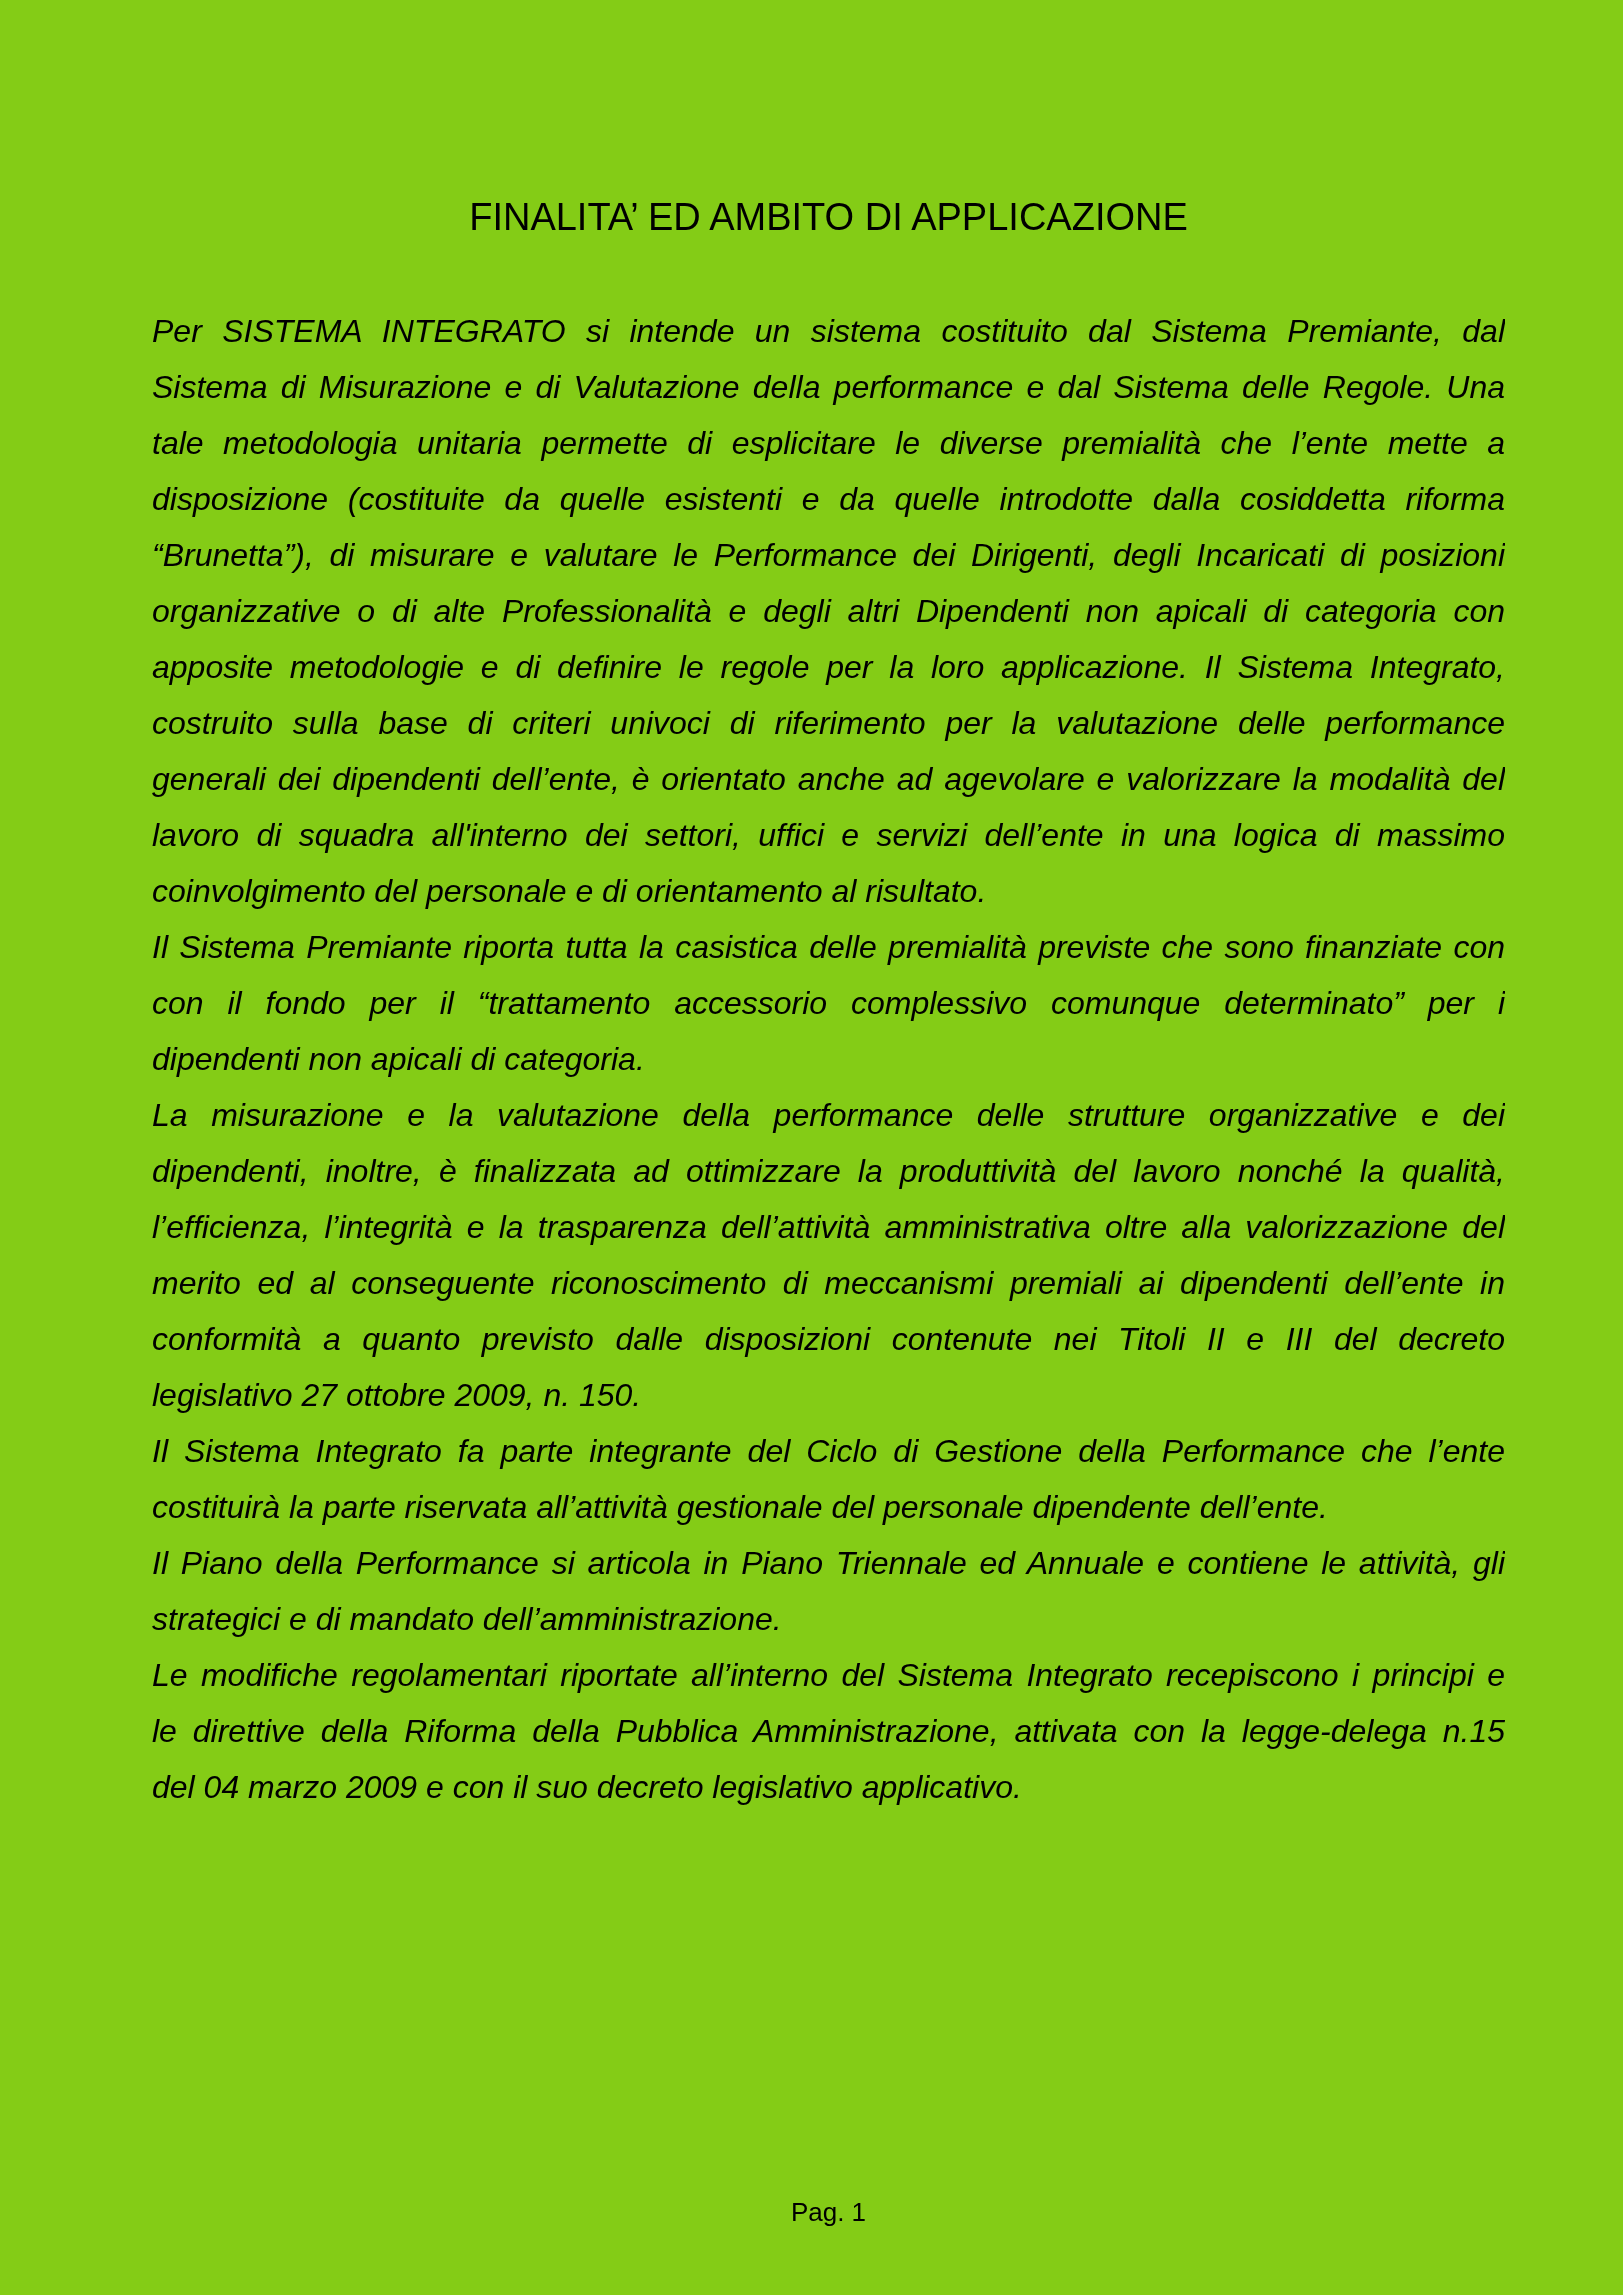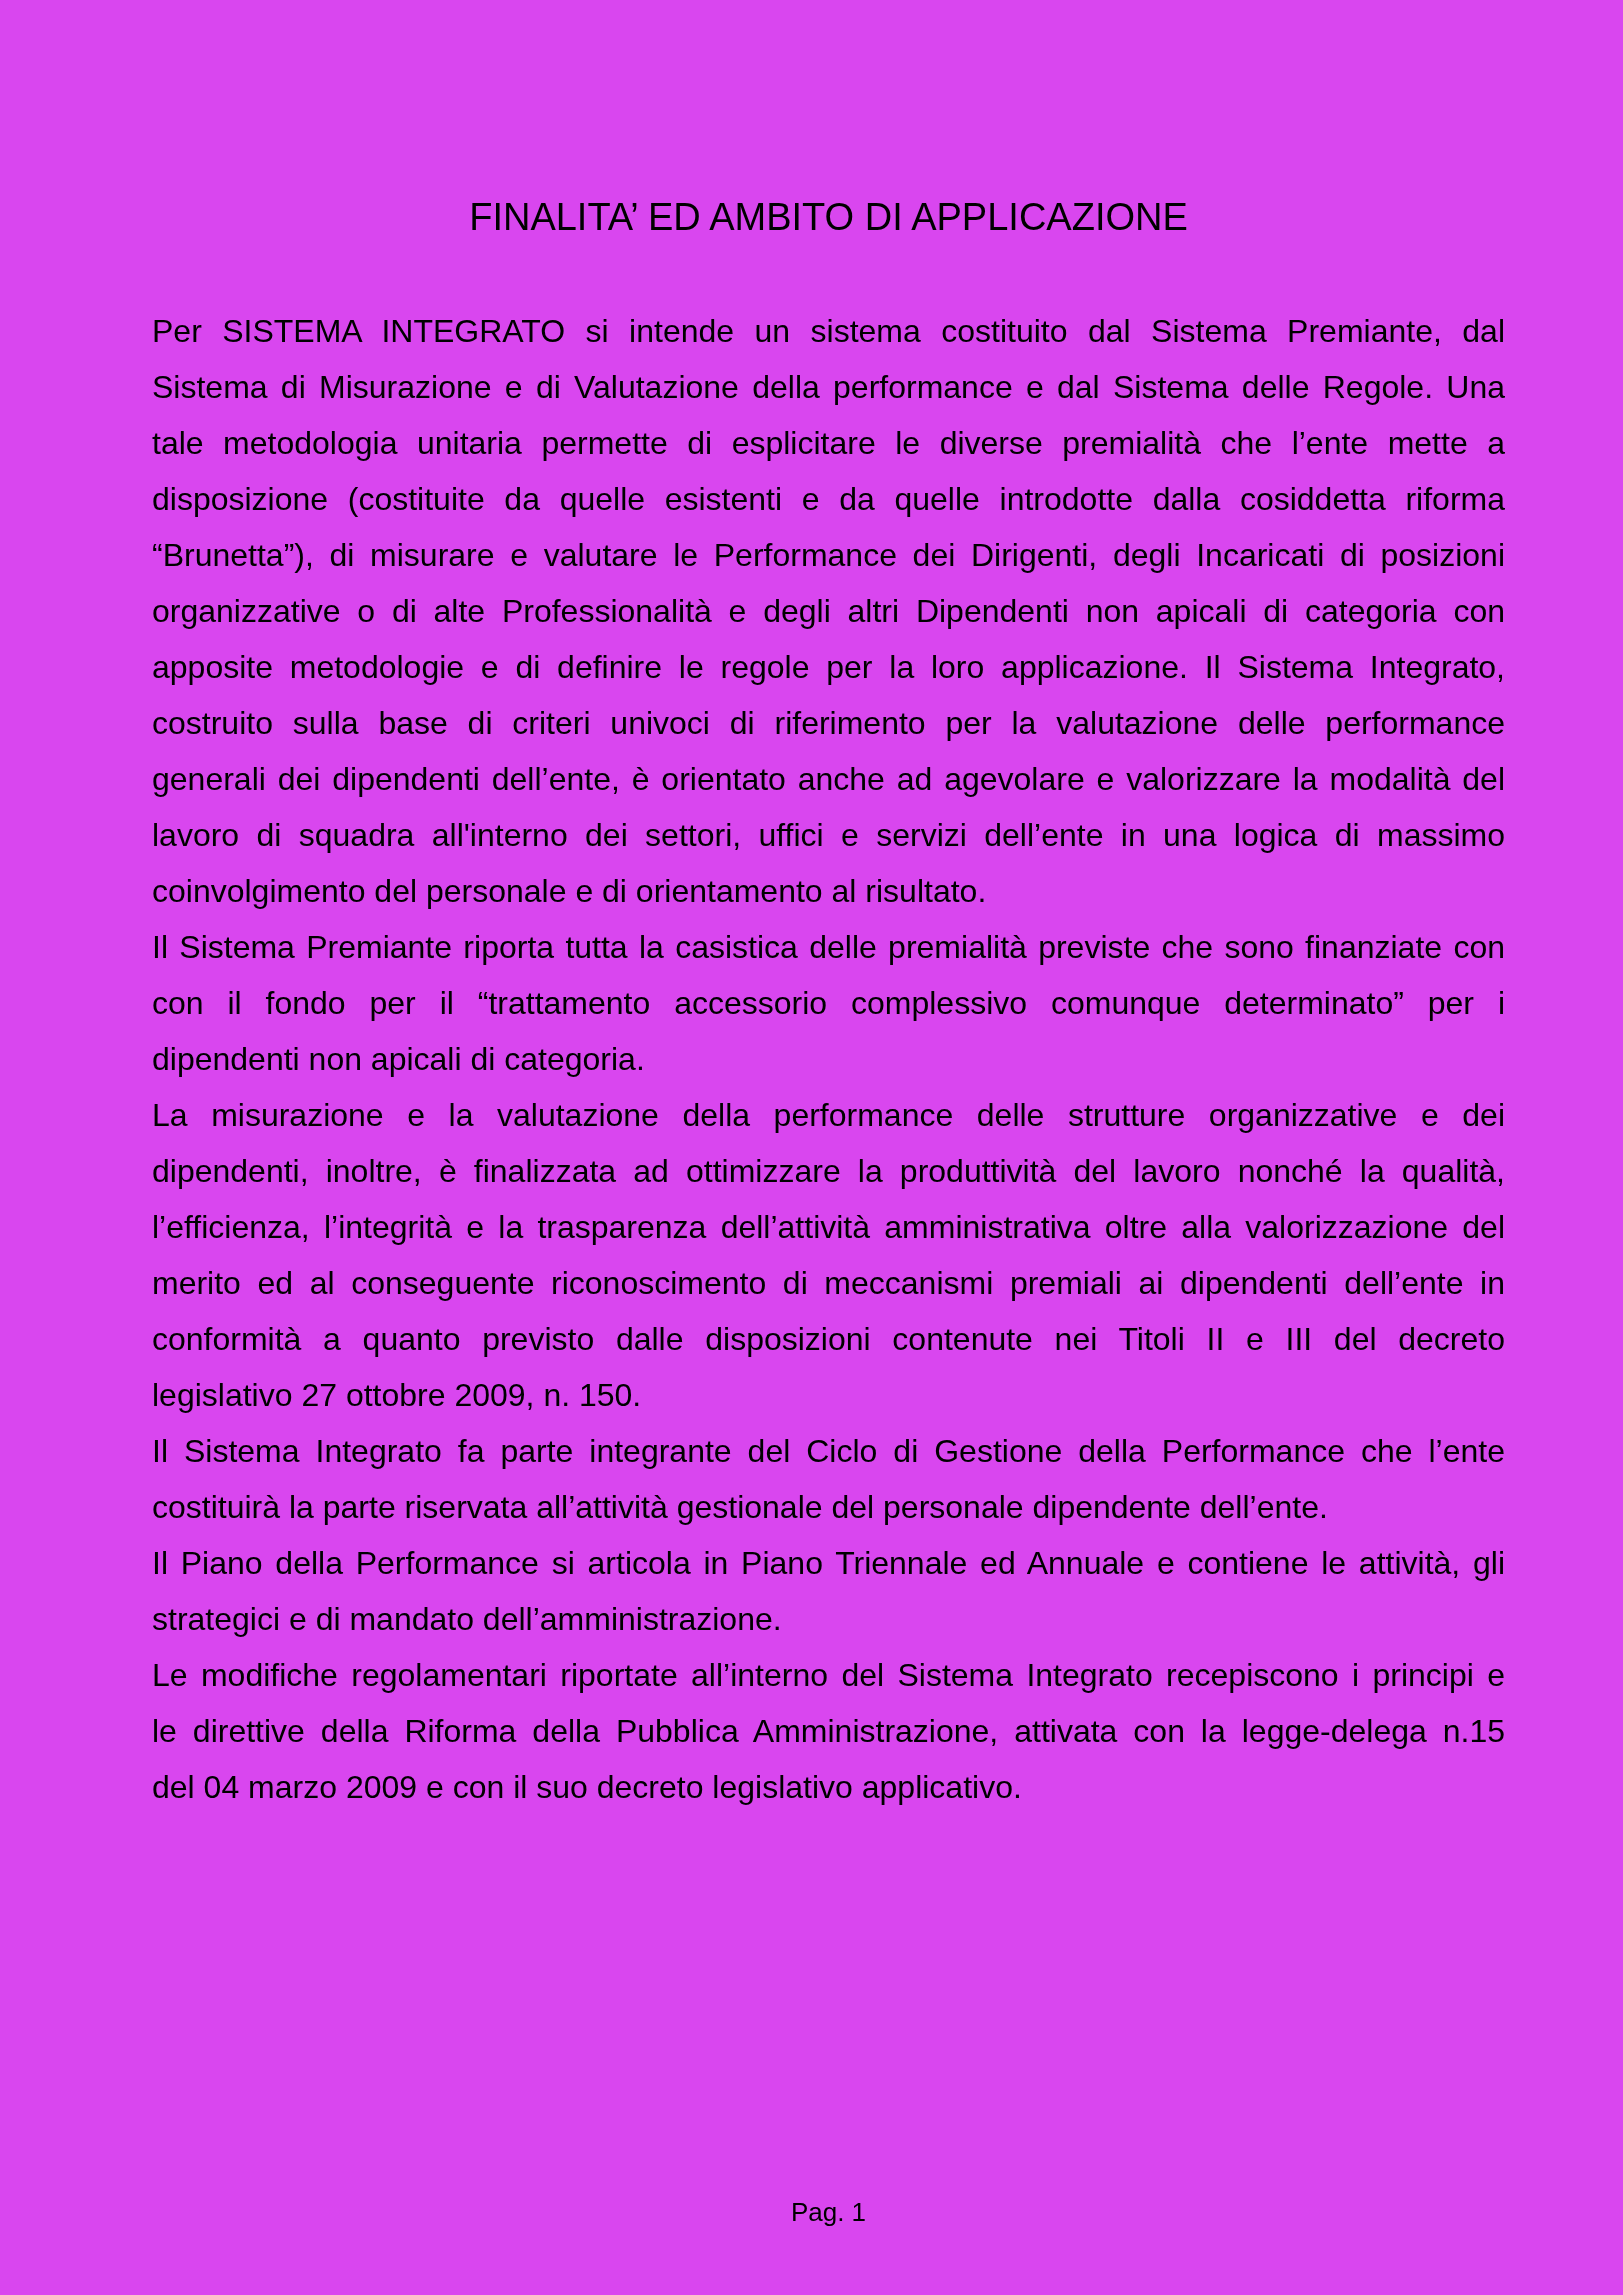--- a/index.html
+++ b/index.html
@@ -13,21 +13,21 @@
     position: relative;
     overflow: hidden;
     font-family: "Liberation Sans", sans-serif;
     color: #000000;
   }
   .page {
     position: absolute;
     left: 0; top: 0;
     width: 1623px;
     height: 2295px;
-    background: #d946ef;
+    background: #84cc16;
   }
   .doc-title {
     position: absolute;
     left: 152px;
     top: 198px;
     width: 1353px;
     margin: 0;
     font-size: 38px;
     font-weight: normal;
     line-height: 1;
@@ -45,20 +45,21 @@
   .paragraph {
     margin: 0;
     padding: 0;
   }
   .line {
     height: 56px;
     line-height: 56px;
     text-align: justify;
     text-align-last: justify;
     overflow: hidden;
+    font-style: italic;
   }
   .line.last {
     text-align: right;
     text-align-last: left;
   }
   .page-number {
     position: absolute;
     left: 152px;
     top: 2189px;
     width: 1353px;

